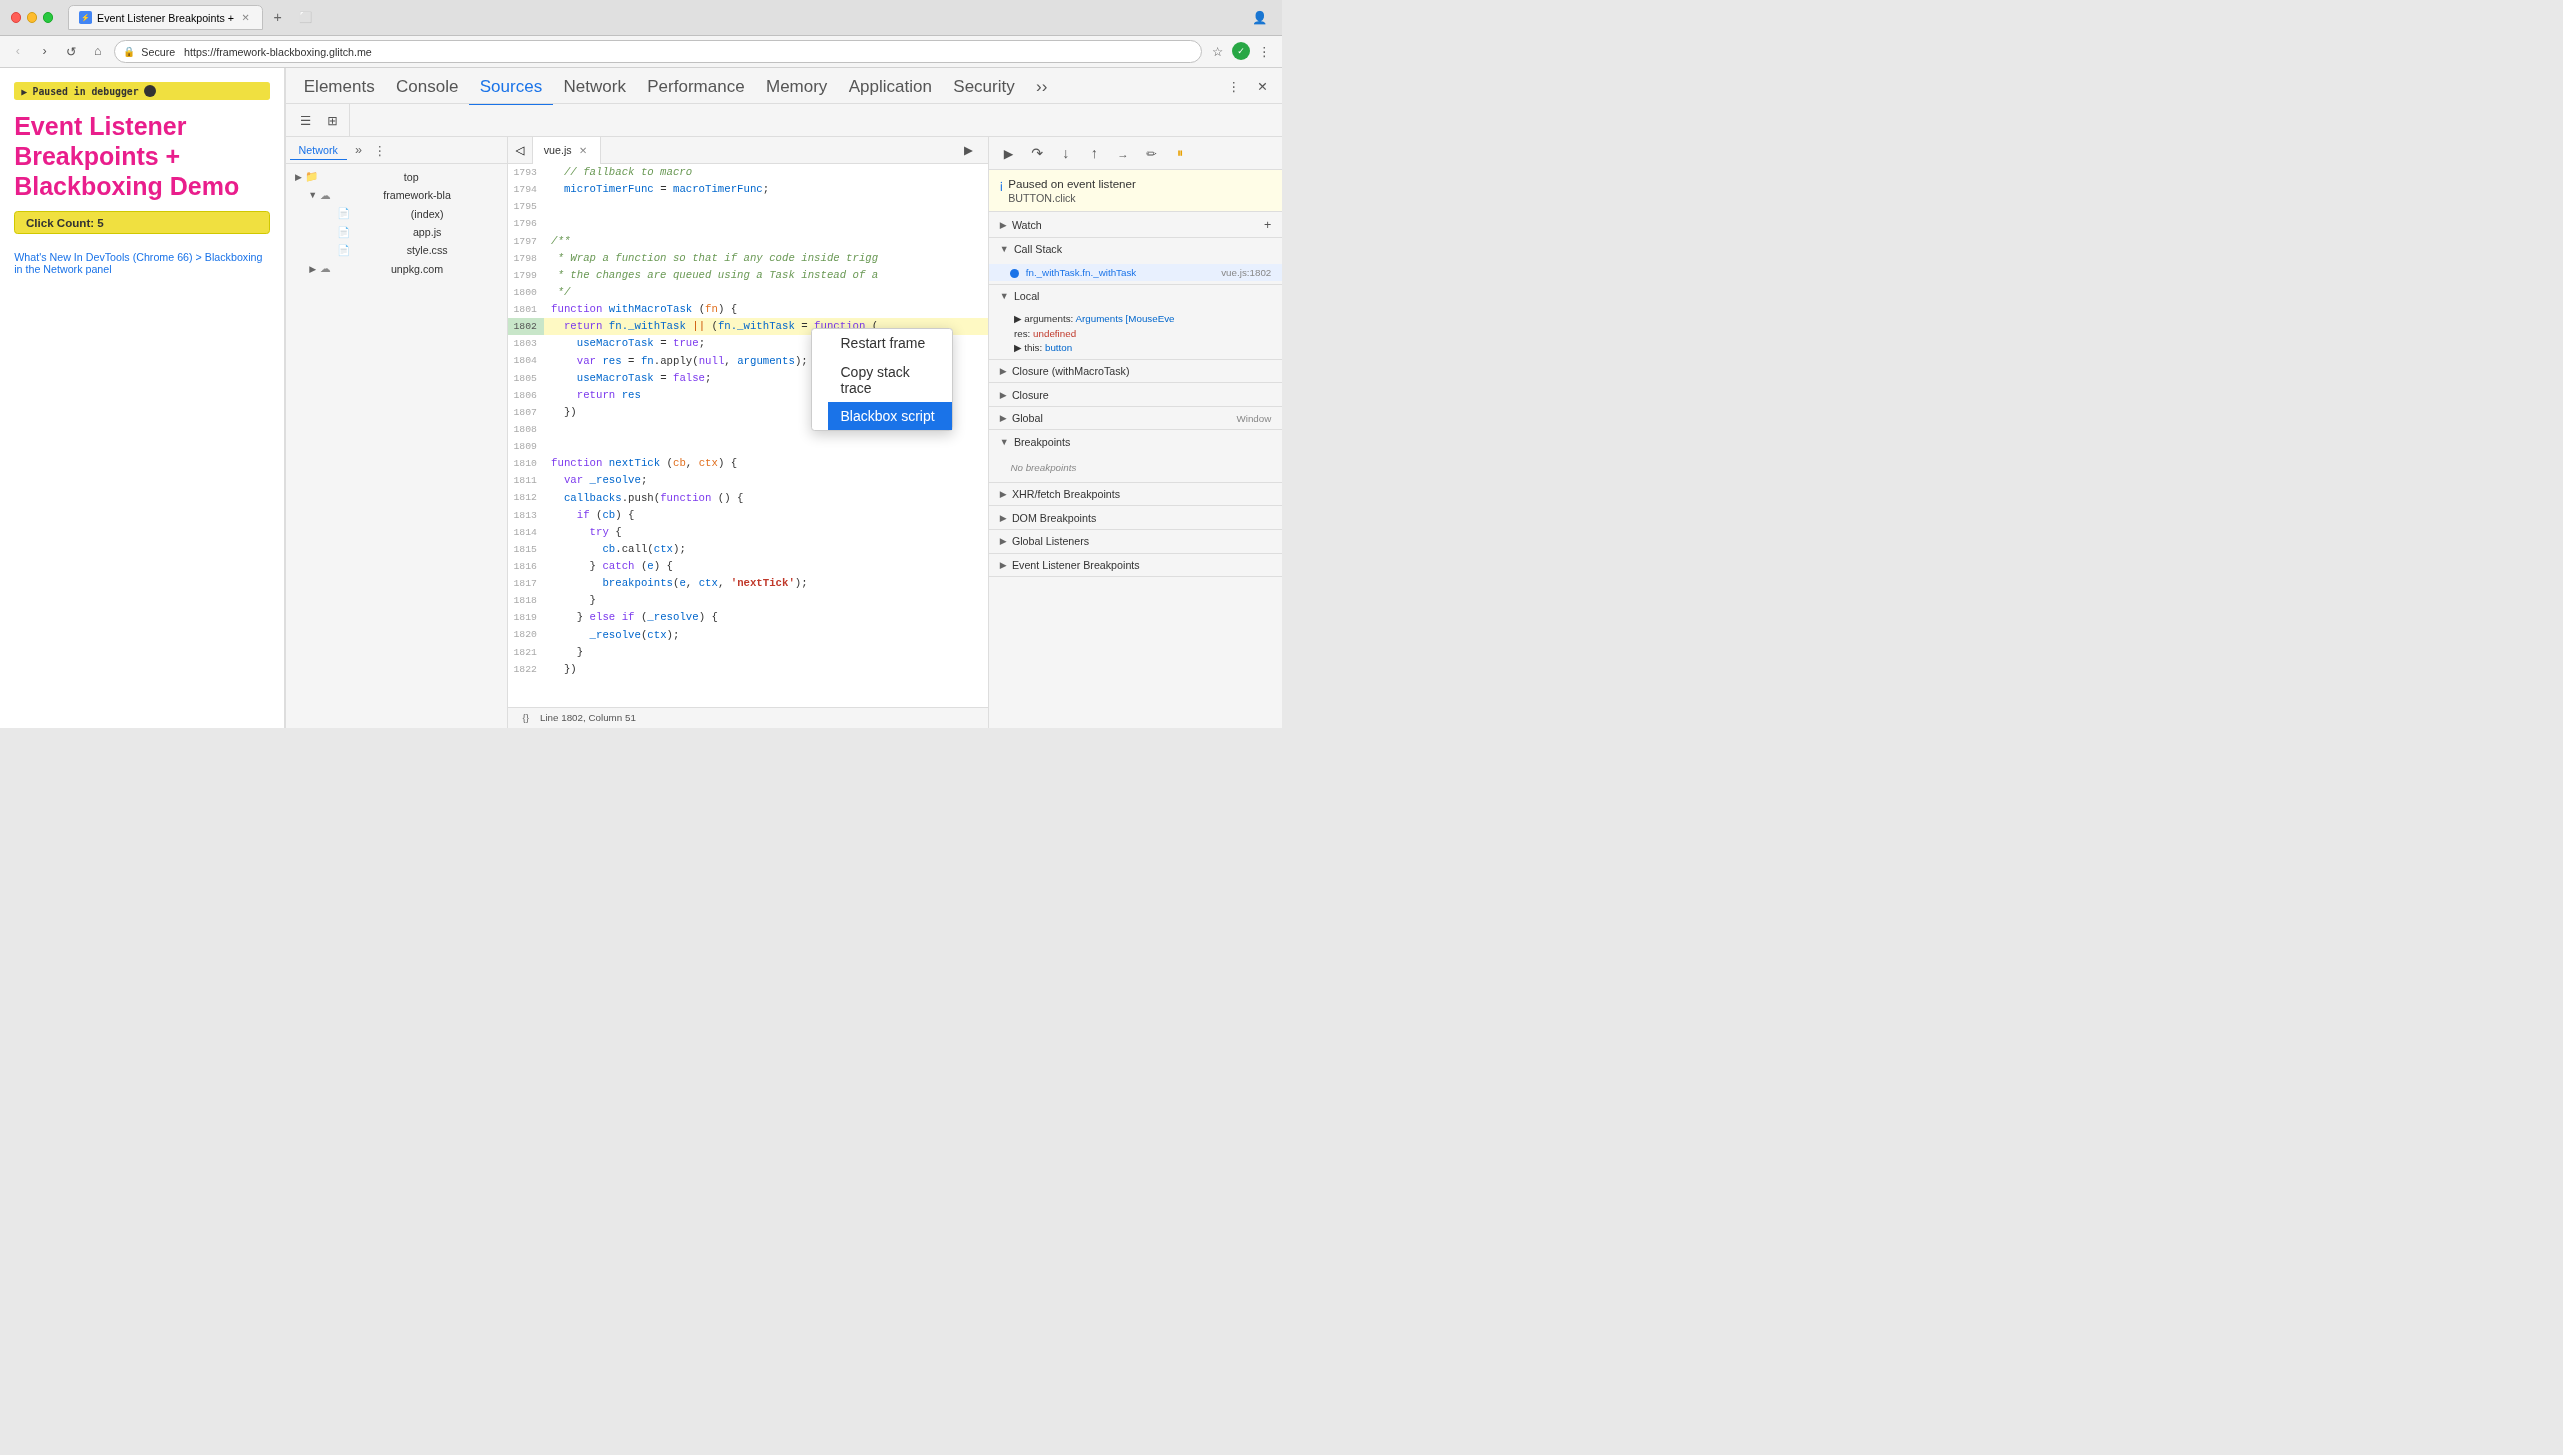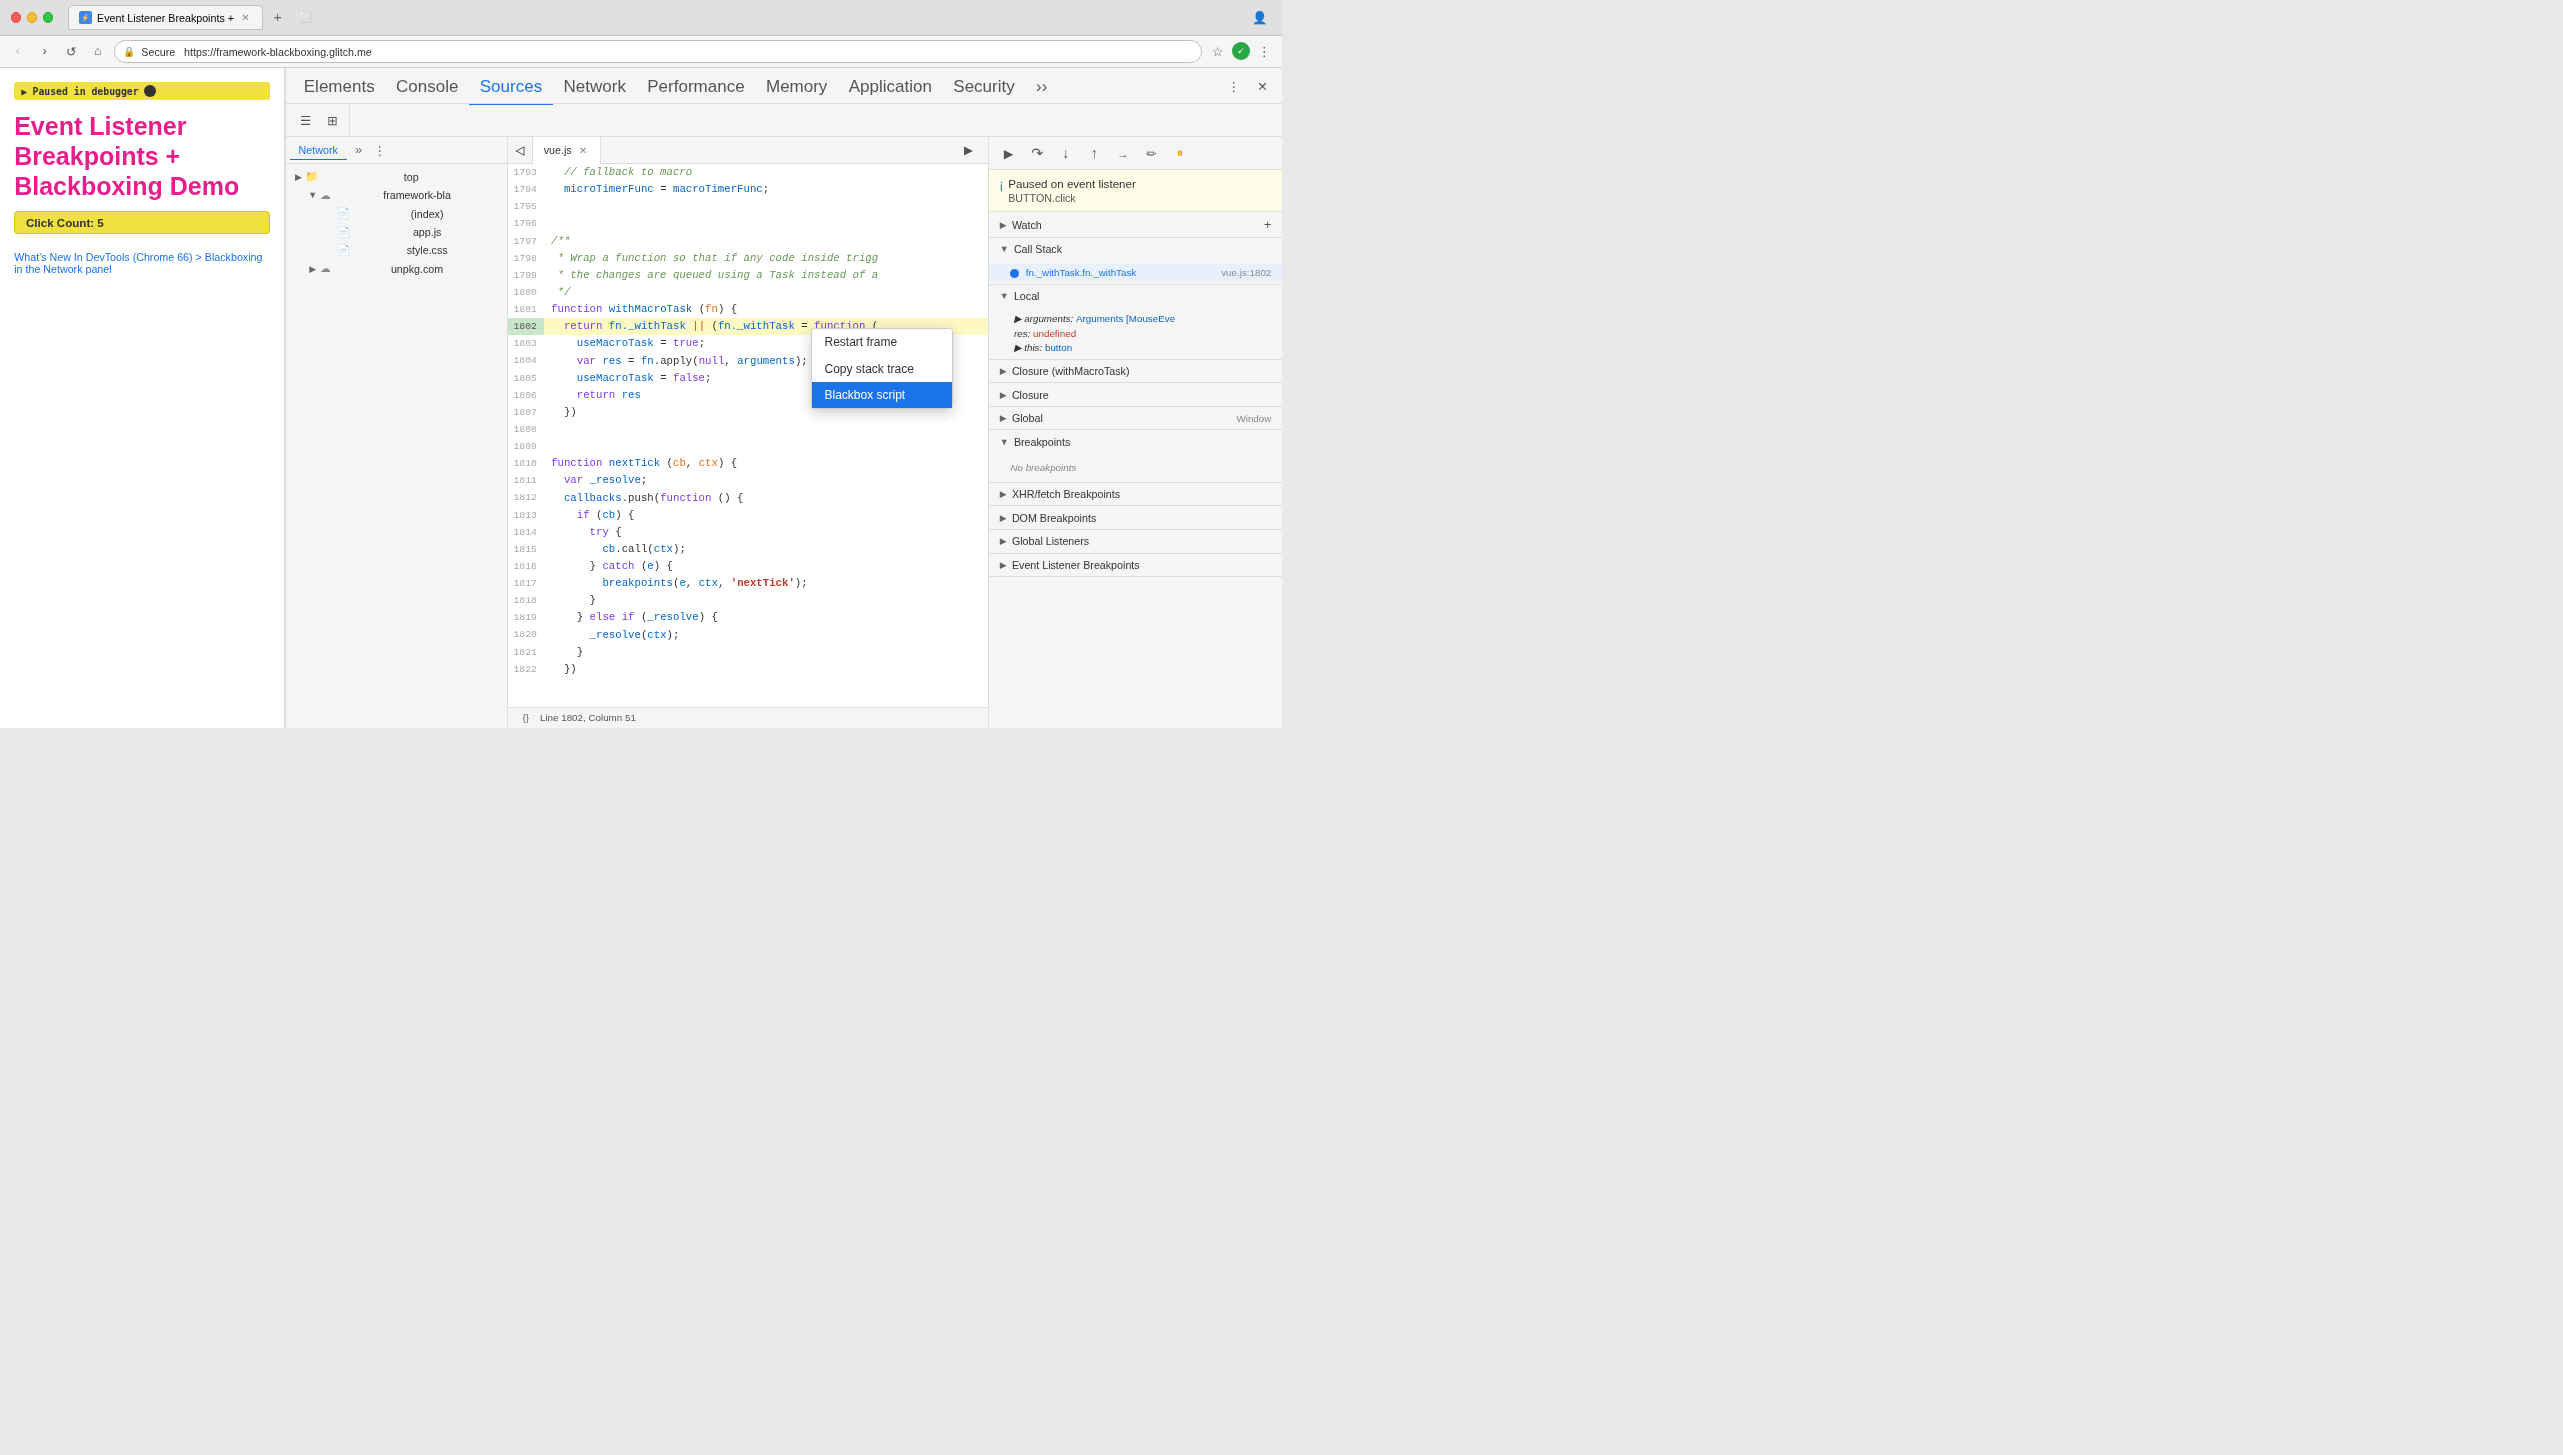--- a/index.html
+++ b/index.html
@@ -88,33 +88,33 @@
     .paused-text { font-size: 10.7px; }
     .paused-text .title { font-weight: 500; color: #333; font-size: 11.6px; }
     .paused-text .subtitle { color: #555; font-size: 10.7px; margin-top: 1.8px; }
     .section { border-bottom: 0.9px solid #ddd; }
     .section-header { display: flex; align-items: center; padding: 5.3px 10.7px; cursor: pointer; font-size: 10.7px; font-weight: 500; color: #333; }
     .section-header .arrow { font-size: 9px; margin-right: 5.3px; color: #666; }
     .section-body { padding: 3.6px 0; }
 
     
     .context-menu { background: white; border: 0.9px solid #ccc; border-radius: 3.6px; box-shadow: 0 3.6px 14.2px rgba(0,0,0,0.2); width: 142px; position: absolute; z-index: 1000; }
-    .ctx-menu-item { padding: 6.2px 12.5px; font-size: 12px; color: #333; cursor: pointer; }
+    .ctx-menu-item { padding: 6.2px 12.5px; font-size: 14px; color: #333; cursor: pointer; margin-left: 16px; }
     .ctx-menu-item.selected { background: #1a73e8; color: white; }
 
     
     .call-stack-item { padding: 2.7px 10.7px 2.7px 21.4px; font-size: 9.8px; cursor: pointer; }
     .call-stack-item .fn-ref { color: #333; font-weight: 500; }
     .call-stack-item .file-ref { color: #888; float: right; font-size: 9.8px; }
     .call-stack-item.active { background: #e8f0fe; }
     .call-stack-item.active .fn-ref { color: #1a73e8; }
 
     
     .scope-item { padding: 1.8px 10.7px 1.8px 25px; font-size: 9.8px; color: #555; }
-    .scope-item .prop-name { color: #333; font-style: italic; }
+    .scope-item .prop-name { color: #333; }
     .scope-item .prop-val { color: #c0392b; }
     .scope-item .prop-val.type { color: #0066cc; }
     .breakpoints-empty { padding: 5.3px 21.4px; font-size: 9.8px; color: #888; font-style: italic; }
 
     .right-panel-scroll { flex: 1; overflow-y: auto; }
     .watch-add { font-size: 12.5px; color: #555; cursor: pointer; }
   </style>
 </head>
 <body>
 

